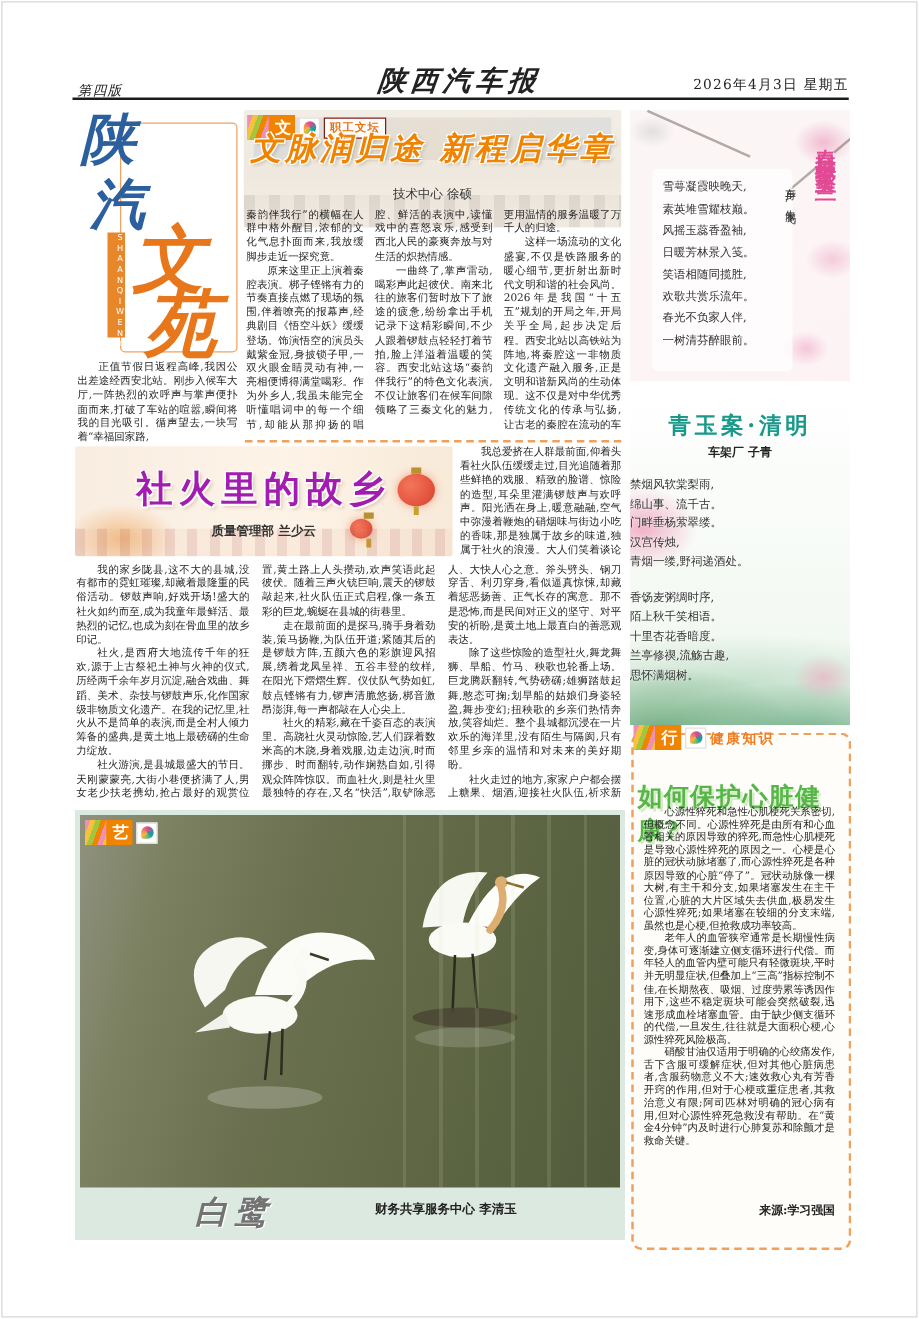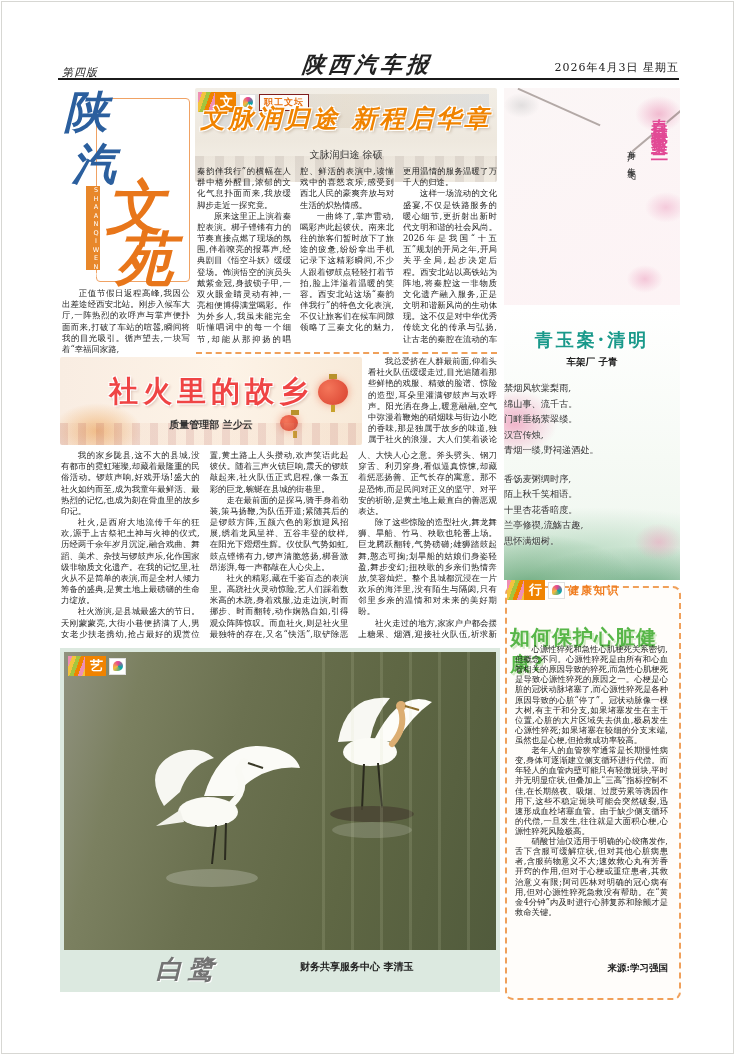--- a/index.html
+++ b/index.html
@@ -65,21 +65,21 @@
      background:radial-gradient(closest-side,rgba(235,150,60,.55),rgba(235,150,60,0));}
   .a2-banner .crowd2{position:absolute;left:0;right:0;bottom:0;height:22px;
      background:repeating-linear-gradient(90deg,rgba(190,110,100,.22) 0 8px,rgba(230,180,150,.12) 8px 18px);}
   .lantern{position:absolute;width:30px;height:26px;border-radius:50%;
      background:radial-gradient(circle at 35% 35%,#f4765a,#d8402e);box-shadow:0 0 8px rgba(240,110,70,.6);}
   .lantern::before{content:"";position:absolute;left:11px;top:-5px;width:8px;height:5px;background:#b8922c;}
   .lantern::after{content:"";position:absolute;left:13px;bottom:-7px;width:4px;height:7px;background:#c8a22c;}
   .lan1{right:14px;top:22px;}
   .lan2{right:64px;top:58px;width:18px;height:16px;}
   .a2-title{left:60px;top:372px;width:302px;text-align:center;font-size:29px;font-weight:bold;
-     color:#ef4444;letter-spacing:5px;
+     color:#a21caf;letter-spacing:5px;
      text-shadow:-1px -1px 0 #fff,1px -1px 0 #fff,-1px 1px 0 #fff,1px 1px 0 #fff,2px 2px 3px rgba(120,30,20,.22);}
   .a2-byline{left:60px;top:418px;width:302px;text-align:center;font-size:10px;font-weight:bold;color:#333;}
   .a2-topright{left:368px;top:356px;width:129px;height:88px;overflow:hidden;}
   .a2-cols{left:61px;top:450px;width:436px;height:194px;column-count:3;column-gap:10px;overflow:hidden;}
 
   
   .photo-panel{left:60px;top:648px;width:440px;height:344px;background:#dce9e0;}
   .photo{position:absolute;left:4px;top:4px;width:432px;height:298px;overflow:hidden;
      background:linear-gradient(105deg,#90927f 0%,#7b8060 16%,#6b7150 38%,#5f6744 66%,#515b3c 100%);}
   .photo .streaks{position:absolute;right:0;top:0;width:200px;height:100%;
@@ -167,21 +167,21 @@
 <div class="abs badge badge-a1">
   <span class="stripeflag">
       <span class="flag-ch">文</span>
     </span>
   <span class="minilogo">
       <i></i>
     </span>
   <span class="badge-tag">职工文坛</span>
 </div>
 <div class="abs a1-title">文脉润归途 新程启华章</div>
-<div class="abs a1-byline">文脉润归途 徐硕</div>
+<div class="abs a1-byline">技术中心 徐硕</div>
 <div class="abs a1-cols bt">
   <p style="text-indent:0;">秦韵伴我行”的横幅在人群中格外醒目,浓郁的文化气息扑面而来,我放缓脚步走近一探究竟。</p>
   <p>原来这里正上演着秦腔表演。梆子铿锵有力的节奏直接点燃了现场的氛围,伴着嘹亮的报幕声,经典剧目《悟空斗妖》缓缓登场。饰演悟空的演员头戴紫金冠,身披锁子甲,一双火眼金睛灵动有神,一亮相便博得满堂喝彩。作为外乡人,我虽未能完全听懂唱词中的每一个细节,却能从那抑扬的唱腔、鲜活的表演中,读懂戏中的喜怒哀乐,感受到西北人民的豪爽奔放与对生活的炽热情感。</p>
   <p>一曲终了,掌声雷动,喝彩声此起彼伏。南来北往的旅客们暂时放下了旅途的疲惫,纷纷拿出手机记录下这精彩瞬间,不少人跟着锣鼓点轻轻打着节拍,脸上洋溢着温暖的笑容。西安北站这场“秦韵伴我行”的特色文化表演,不仅让旅客们在候车间隙领略了三秦文化的魅力,更用温情的服务温暖了万千人的归途。</p>
   <p>这样一场流动的文化盛宴,不仅是铁路服务的暖心细节,更折射出新时代文明和谐的社会风尚。2026年是我国“十五五”规划的开局之年,开局关乎全局,起步决定后程。西安北站以高铁站为阵地,将秦腔这一非物质文化遗产融入服务,正是文明和谐新风尚的生动体现。这不仅是对中华优秀传统文化的传承与弘扬,让古老的秦腔在流动的车站中焕发新生;更彰显了地域文化的包容与共享,让来自五湖四海的旅客,在旅途中感受到家的温暖与文化的浸润。</p>
 
 </div>
 <div class="abs sep-dashed"></div>
 
 <div class="abs a2-banner">
@@ -246,20 +246,30 @@
       <span class="flag-ch">艺</span>
     </span>
   <span class="minilogo">
       <i></i>
     </span>
 </div>
 
 <div class="abs poem1">
   <div class="branch br1"></div>
   <div class="branch br2"></div>
+  <div class="poem1-box">
+    <div class="poem1-line">雪萼凝霞映晚天,</div>
+    <div class="poem1-line">素英堆雪耀枝巅。</div>
+    <div class="poem1-line">风摇玉蕊香盈袖,</div>
+    <div class="poem1-line">日暖芳林景入笺。</div>
+    <div class="poem1-line">笑语相随同揽胜,</div>
+    <div class="poem1-line">欢歌共赏乐流年。</div>
+    <div class="poem1-line">春光不负家人伴,</div>
+    <div class="poem1-line">一树清芬醉眼前。</div>
+  </div>
   <div class="poem1-byline">车身厂 朱鹏飞</div>
   <div class="poem1-title">春日携家赏玉兰</div>
 </div>
 
 <div class="abs poem2">
   <div class="poem2-title">青玉案·清明</div>
   <div class="poem2-byline">车架厂 子青</div>
   <div class="poem2-body">
     <div class="poem2-line">禁烟风软棠梨雨,</div>
     <div class="poem2-line">绵山事、流千古。</div>

